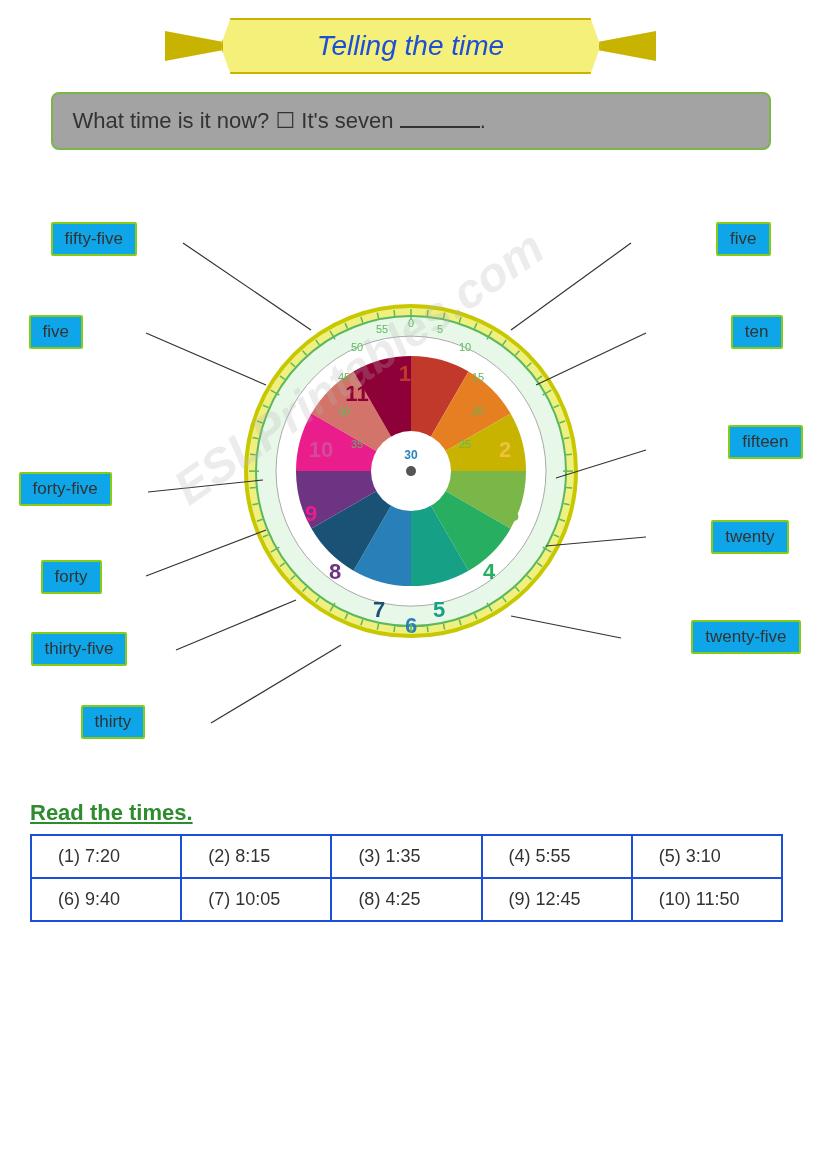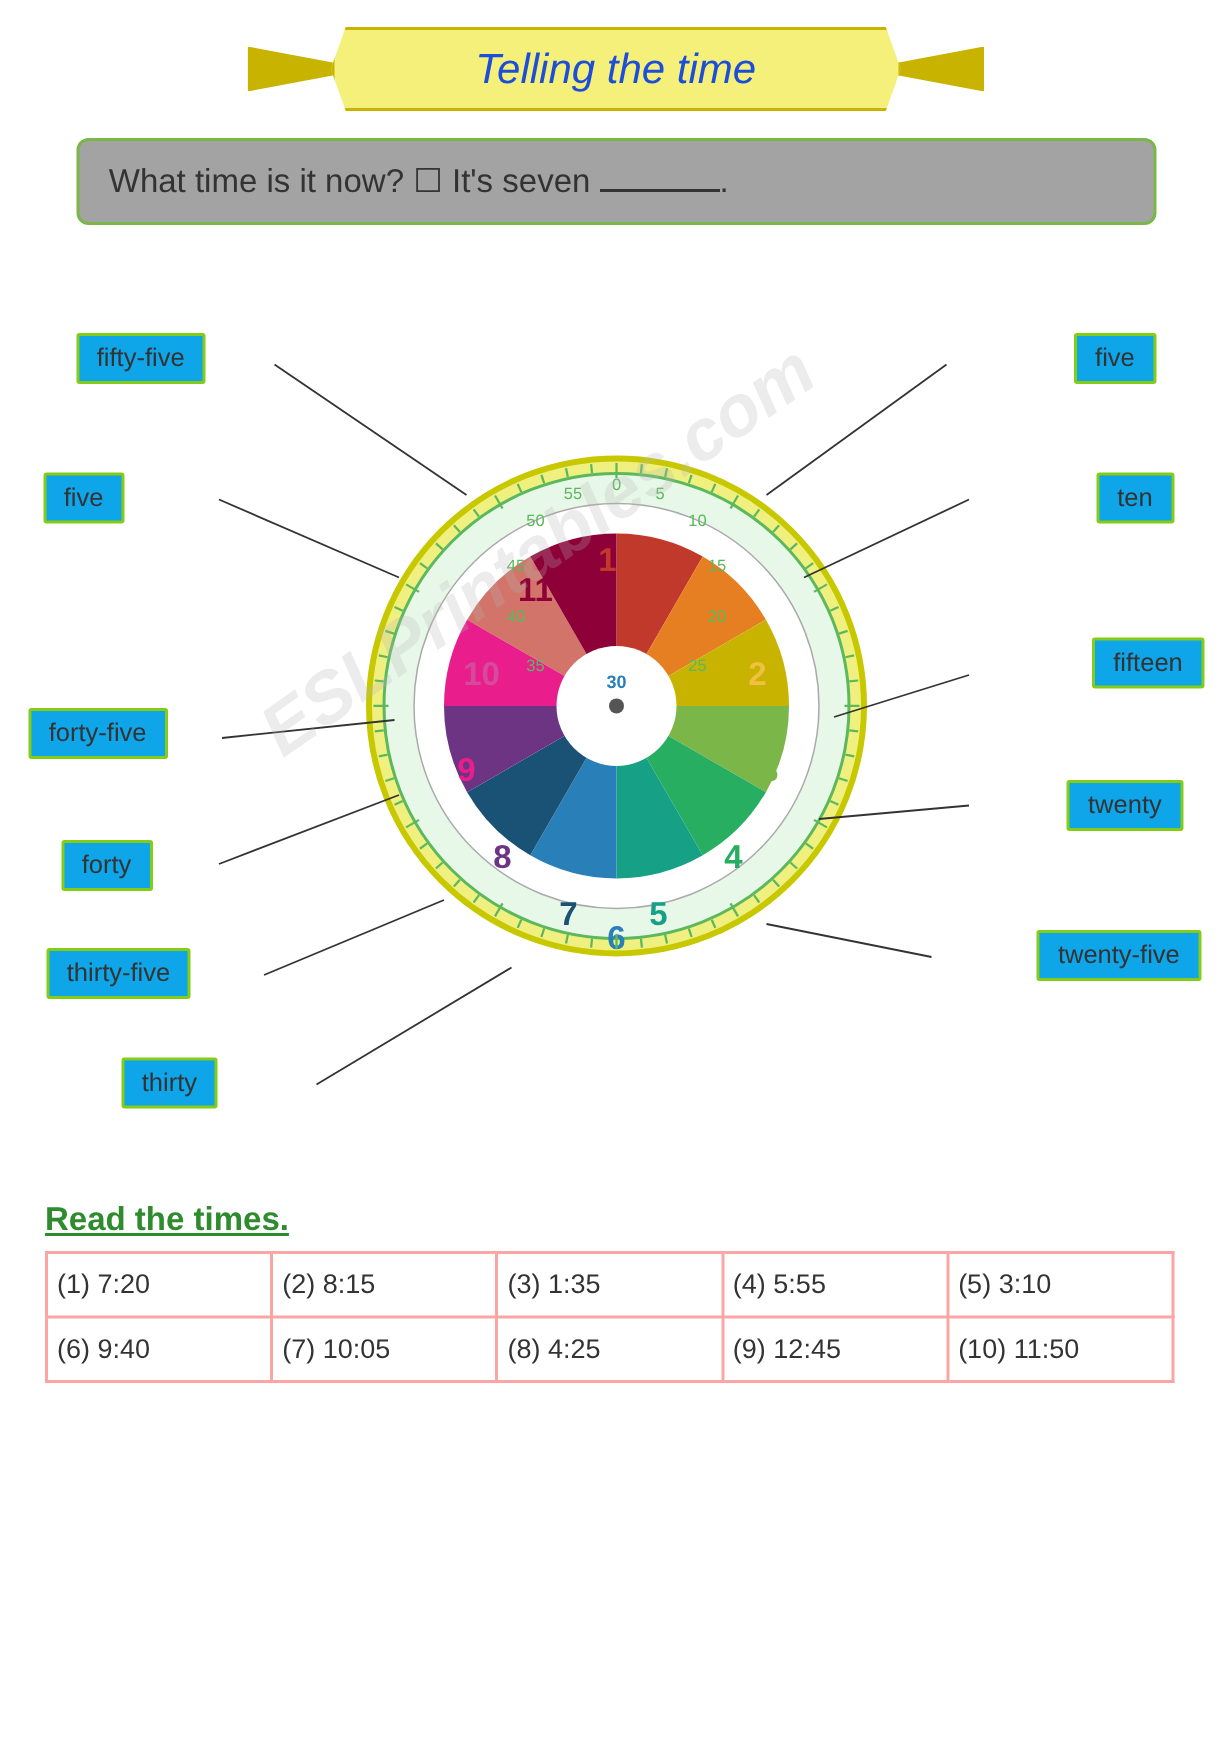--- a/index.html
+++ b/index.html
@@ -101,22 +101,22 @@
       font-weight: bold;
       color: #2e8b2e;
       text-decoration: underline;
       margin-bottom: 8px;
     }
     table {
       border-collapse: collapse;
       width: 100%;
     }
     td {
-      border: 2px solid #fca5a5;
-      padding: 10px 6px;
+      border: 2px solid #1d4ed8;
+      padding: 10px 26px;
       font-size: 18px;
       color: #333;
       width: 20%;
     }
 
     
     .watermark {
       position: absolute;
       top: 340px;
       left: 140px;

